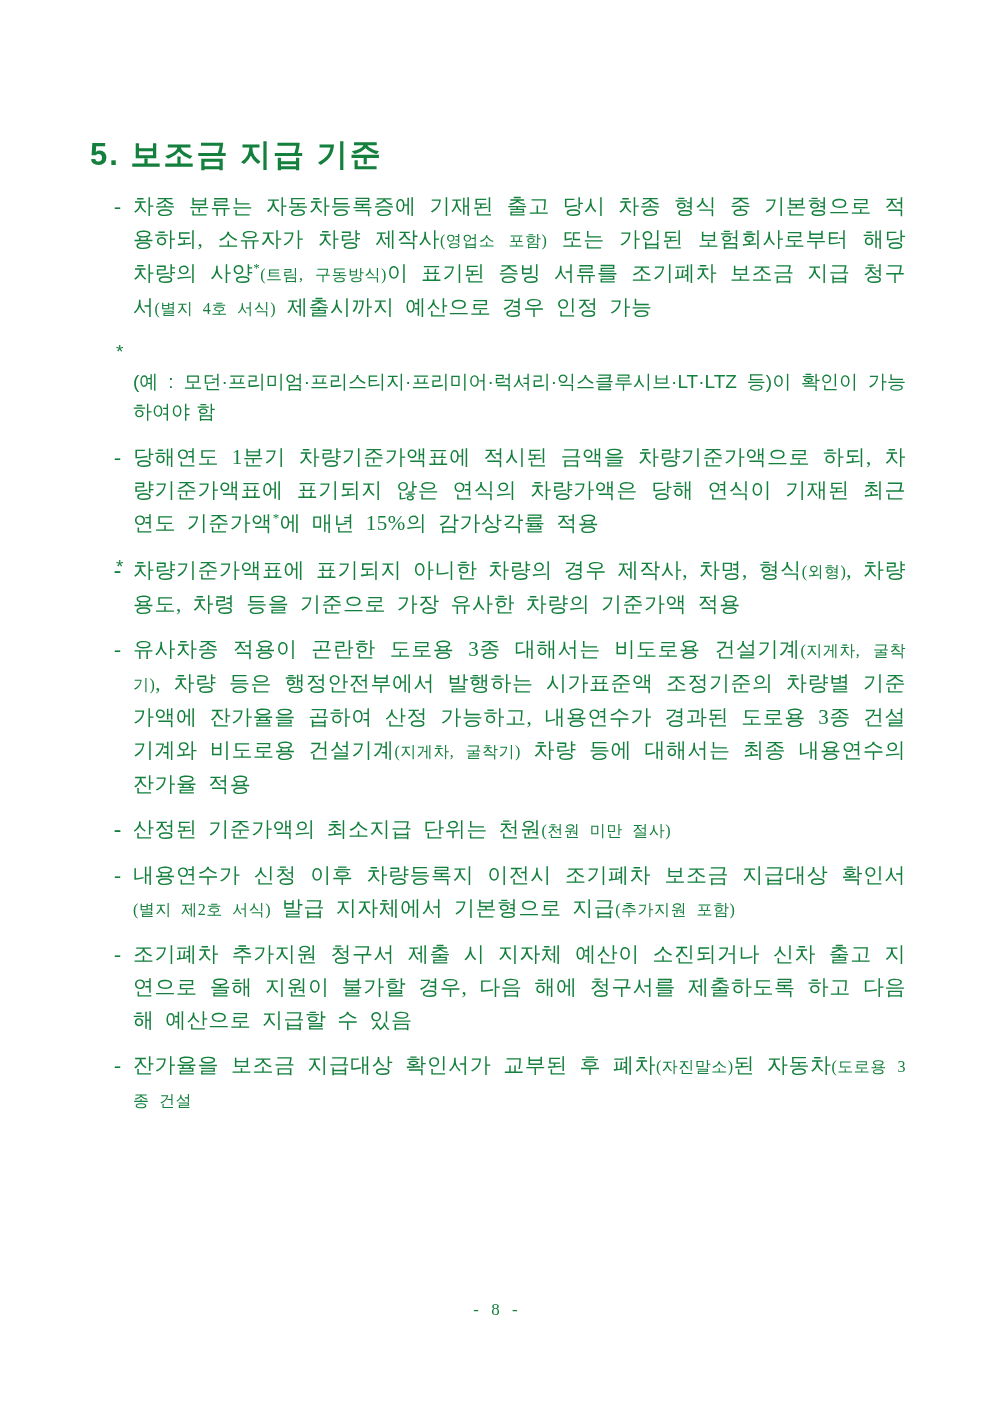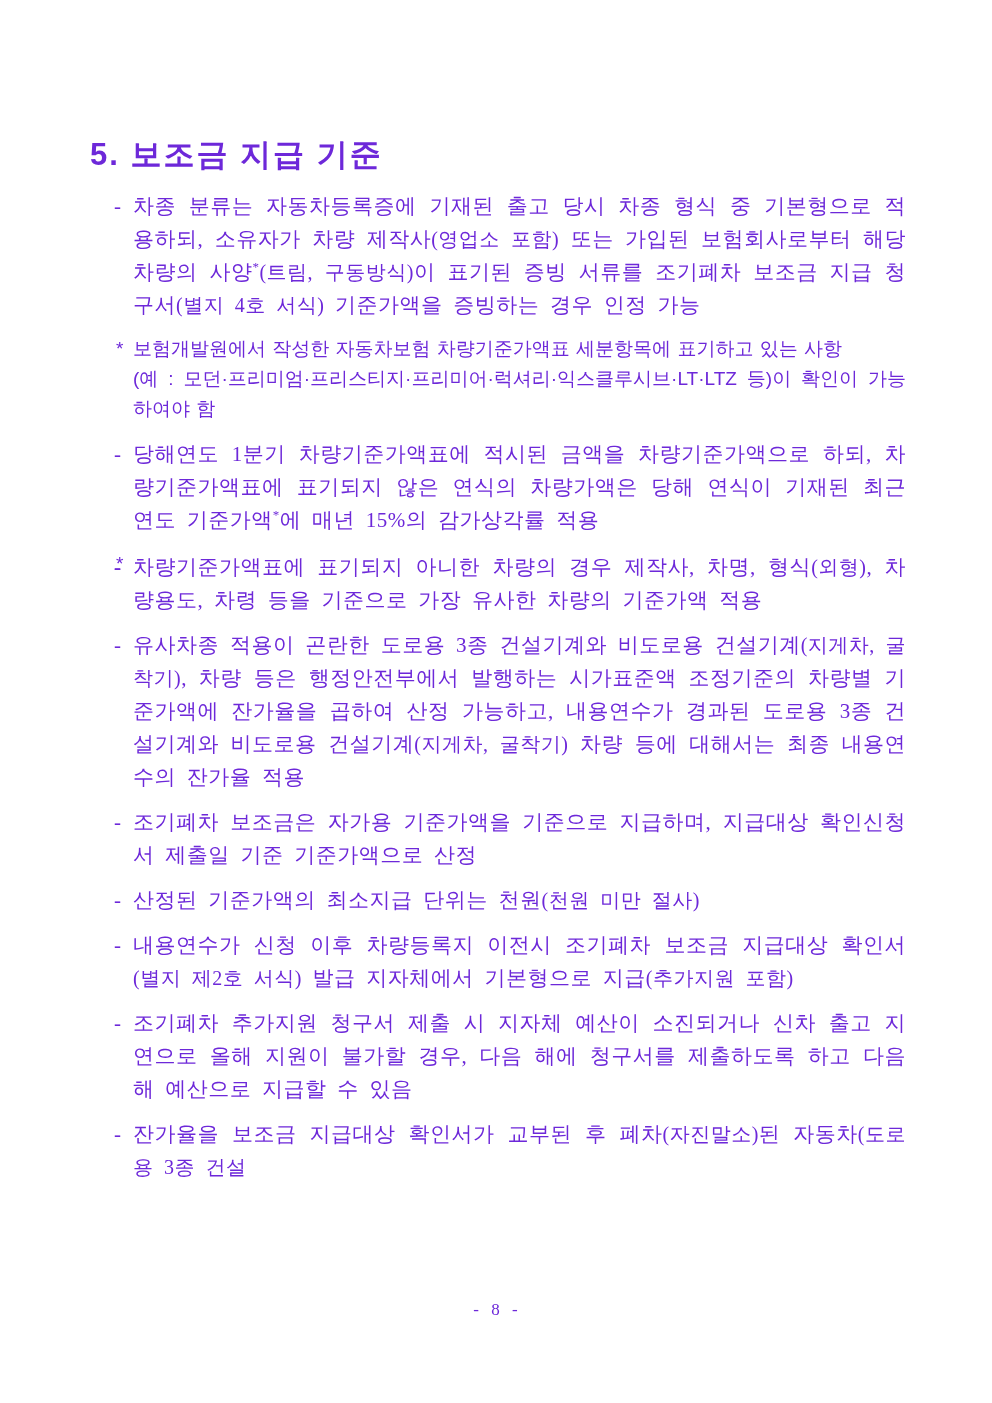--- a/index.html
+++ b/index.html
@@ -2,21 +2,21 @@
 <html><head>
 <meta charset="utf-8">
 <style>
   html, body { margin: 0; padding: 0; background: #e8e8e8; }
   .page {
     position: relative;
     width: 992px;
     height: 1403px;
     margin: 0 auto;
     background: #ffffff;
-    color: #6d28d9;
+    color: #15803d;
     font-family: "Liberation Serif", "DejaVu Serif", serif;
     overflow: hidden;
     box-sizing: border-box;
     padding-top: 136px;
   }
   .title {
     margin: 0 0 16px 90px;
     font-family: "Liberation Sans", "DejaVu Sans", sans-serif;
     font-size: 31px;
     font-weight: bold;
@@ -39,21 +39,21 @@
   }
   .note {
     font-family: "Liberation Sans", "DejaVu Sans", sans-serif;
     font-size: 19px;
     line-height: 30px;
     margin-bottom: 14px;
     word-spacing: 1px;
   }
   .marker { position: absolute; left: 2px; top: 0; }
   .note .marker { left: 4px; }
-  .small { font-size: 20px; }
+  .small { font-size: 16px; }
   .sup {
     font-size: 13px;
     vertical-align: super;
     line-height: 0;
   }
   .page-number {
     position: absolute;
     left: 0; right: 0;
     top: 1300px;
     text-align: center;
@@ -62,28 +62,28 @@
     word-spacing: 6px;
   }
 </style>
 </head>
 <body>
 
 <div class="page">
   <h1 class="title">5. 보조금 지급 기준</h1>
 
   <div class="content">
-      <div class="block bullet"><span class="marker">-</span><span><span>차종 분류는 자동차등록증에 기재된 출고 당시 차종 형식 중 기본형으로 적용하되, 소유자가 차량 제작사</span><span class="small">(영업소 포함)</span><span> 또는 가입된 보험회사로부터 해당 차량의 사양</span><span class="sup">*</span><span class="small">(트림, 구동방식)</span><span>이 표기된 증빙 서류를 조기폐차 보조금 지급 청구서</span><span class="small">(별지 4호 서식)</span><span> 기준가액을 증빙하는 경우 인정 가능</span></span></div>
-      <div class="block note"><span class="marker">*</span><span><span>보험개발원에서 작성한 자동차보험 차량기준가액표 세분항목에 표기하고 있는 사항</span><br><span>(예 : 모던·프리미엄·프리스티지·프리미어·럭셔리·익스클루시브·LT·LTZ 등)이 확인이 가능하여야 함</span></span></div>
+      <div class="block bullet"><span class="marker">-</span><span><span>차종 분류는 자동차등록증에 기재된 출고 당시 차종 형식 중 기본형으로 적용하되, 소유자가 차량 제작사</span><span class="small">(영업소 포함)</span><span> 또는 가입된 보험회사로부터 해당 차량의 사양</span><span class="sup">*</span><span class="small">(트림, 구동방식)</span><span>이 표기된 증빙 서류를 조기폐차 보조금 지급 청구서</span><span class="small">(별지 4호 서식)</span><span> 제출시까지 예산으로 경우 인정 가능</span></span></div>
+      <div class="block note"><span class="marker">*</span><span><br><span>(예 : 모던·프리미엄·프리스티지·프리미어·럭셔리·익스클루시브·LT·LTZ 등)이 확인이 가능하여야 함</span></span></div>
       <div class="block bullet"><span class="marker">-</span><span><span>당해연도 1분기 차량기준가액표에 적시된 금액을 차량기준가액으로 하되, 차량기준가액표에 표기되지 않은 연식의 차량가액은 당해 연식이 기재된 최근연도 기준가액</span><span class="sup">*</span><span>에 매년 15%의 감가상각률 적용</span></span></div>
       <div class="block note"><span class="marker">*</span></div>
       <div class="block bullet"><span class="marker">-</span></div>
       <div class="block bullet"><span class="marker">-</span><span><span>차량기준가액표에 표기되지 아니한 차량의 경우 제작사, 차명, 형식</span><span class="small">(외형)</span><span>, 차량용도, 차령 등을 기준으로 가장 유사한 차량의 기준가액 적용</span></span></div>
-      <div class="block bullet"><span class="marker">-</span><span><span>유사차종 적용이 곤란한 도로용 3종 건설기계와 비도로용 건설기계</span><span class="small">(지게차, 굴착기)</span><span>, 차량 등은 행정안전부에서 발행하는 시가표준액 조정기준의 차량별 기준가액에 잔가율을 곱하여 산정 가능하고, 내용연수가 경과된 도로용 3종 건설기계와 비도로용 건설기계</span><span class="small">(지게차, 굴착기)</span><span> 차량 등에 대해서는 최종 내용연수의 잔가율 적용</span></span></div>
-      <div class="block bullet"><span class="marker">-</span><span><span>조기폐차 보조금은 자가용 기준가액을 기준으로 지급하며, 지급대상 확인신청서 제출일 기준 기준가액으로 산정</span></span></div>
+      <div class="block bullet"><span class="marker">-</span><span><span>유사차종 적용이 곤란한 도로용 3종 대해서는 비도로용 건설기계</span><span class="small">(지게차, 굴착기)</span><span>, 차량 등은 행정안전부에서 발행하는 시가표준액 조정기준의 차량별 기준가액에 잔가율을 곱하여 산정 가능하고, 내용연수가 경과된 도로용 3종 건설기계와 비도로용 건설기계</span><span class="small">(지게차, 굴착기)</span><span> 차량 등에 대해서는 최종 내용연수의 잔가율 적용</span></span></div>
+      <div class="block bullet"><span class="marker">-</span></div>
       <div class="block bullet"><span class="marker">-</span><span><span>산정된 기준가액의 최소지급 단위는 천원</span><span class="small">(천원 미만 절사)</span></span></div>
       <div class="block bullet"><span class="marker">-</span><span><span>내용연수가 신청 이후 차량등록지 이전시 조기폐차 보조금 지급대상 확인서</span><span class="small">(별지 제2호 서식)</span><span> 발급 지자체에서 기본형으로 지급</span><span class="small">(추가지원 포함)</span></span></div>
       <div class="block bullet"><span class="marker">-</span><span><span>조기폐차 추가지원 청구서 제출 시 지자체 예산이 소진되거나 신차 출고 지연으로 올해 지원이 불가할 경우, 다음 해에 청구서를 제출하도록 하고 다음 해 예산으로 지급할 수 있음</span></span></div>
       <div class="block bullet"><span class="marker">-</span><span><span>잔가율을 보조금 지급대상 확인서가 교부된 후 폐차</span><span class="small">(자진말소)</span><span>된 자동차</span><span class="small">(도로용 3종 건설</span></span></div>
     </div>
 
   <div class="page-number">- 8 -</div>
 </div>
 
 </body></html>

